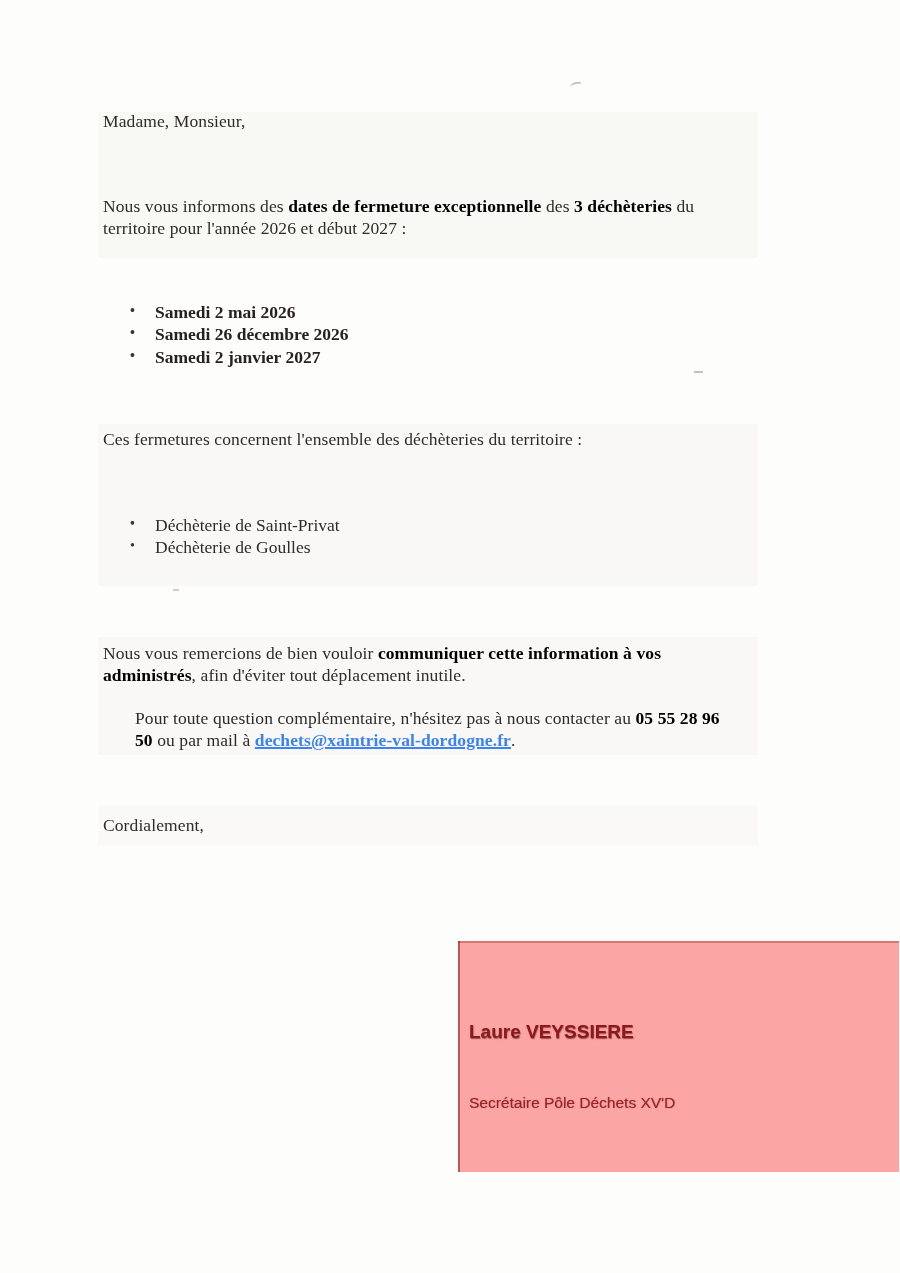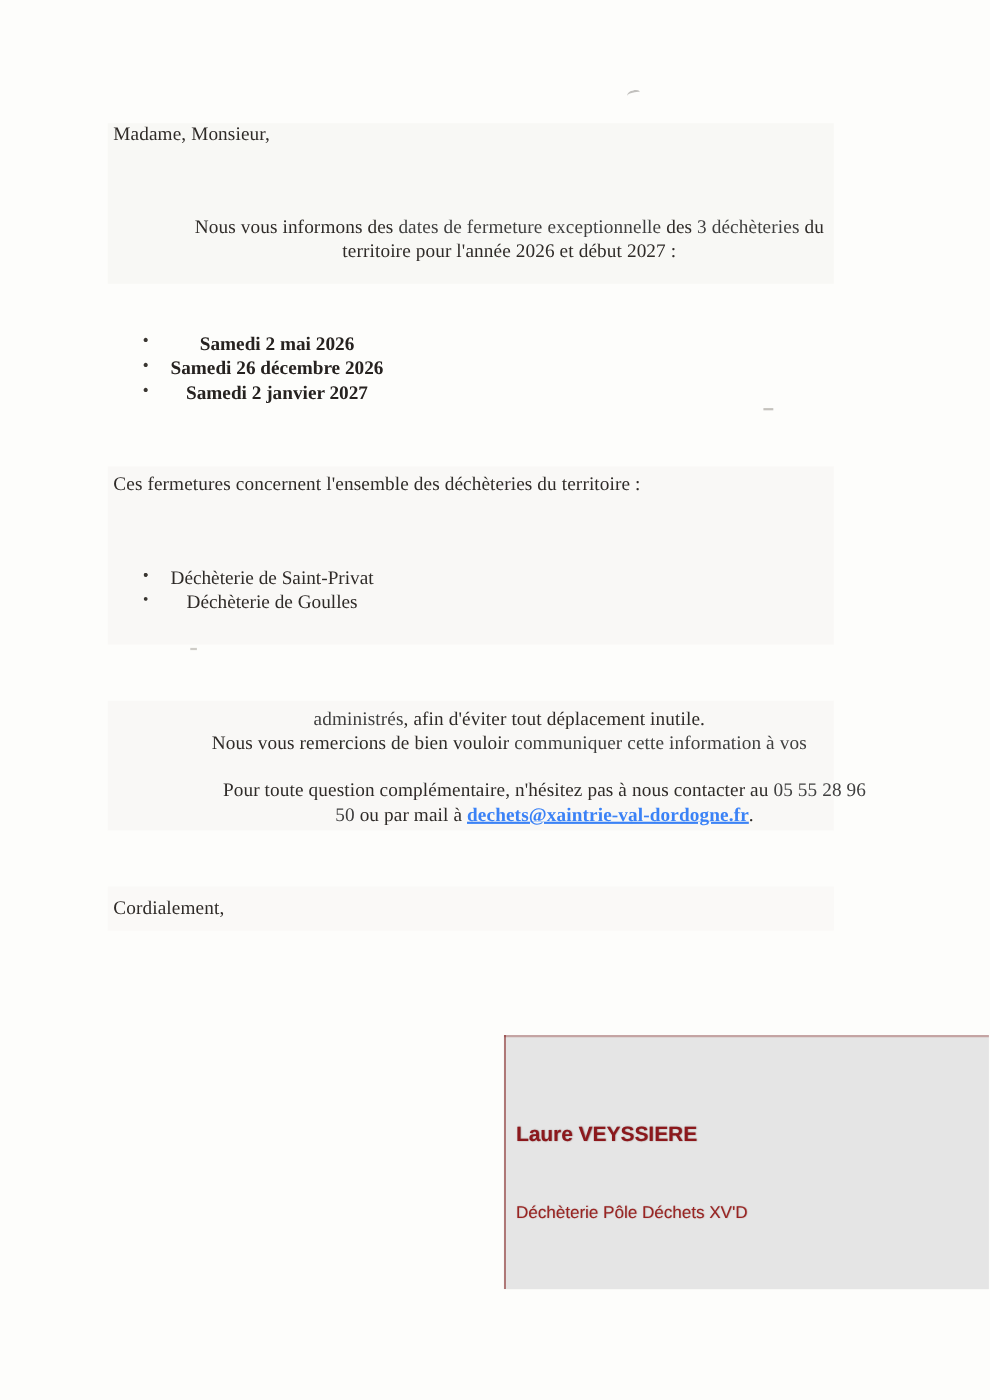--- a/index.html
+++ b/index.html
@@ -8,30 +8,29 @@
     font-family: "Liberation Serif", "DejaVu Serif", serif;
   }
   .page {
     position: relative;
     width: 900px;
     height: 1273px;
     margin: 0 auto;
     background: #fdfdfb;
     overflow: hidden;
     color: #2f2b28;
-    text-align: center;
   }
   .txt {
     position: absolute;
     font-size: 17.5px;
     line-height: 22.4px;
     letter-spacing: 0.1px;
   }
   .line { display: block; white-space: nowrap; }
-  .b { font-weight: normal; color: #404040; }
+  .b { font-weight: bold; color: #000000; }
   .list {
     position: absolute;
     margin: 0;
     padding: 0;
     list-style: none;
   }
   .list li {
     position: relative;
     padding-left: 26px;
     font-size: 17.5px;
@@ -52,21 +51,21 @@
     text-decoration: underline;
     text-decoration-thickness: 1.5px;
     cursor: pointer;
   }
   .sig-block {
     position: absolute;
     left: 458px;
     top: 941px;
     width: 441px;
     height: 231px;
-    background: #e5e5e5;
+    background: #fca5a5;
     box-shadow: inset 2px 0 0 rgba(120, 12, 10, 0.5), inset 0 2px 0 rgba(120, 12, 10, 0.3);
   }
   .sig-name {
     position: absolute;
     left: 11px;
     top: 80px;
     font-family: "Liberation Sans", sans-serif;
     font-weight: bold;
     font-size: 19px;
     color: #8c181c;
@@ -125,29 +124,29 @@
 
   <div class="txt" style="left:103px; top:428px;">Ces fermetures concernent l'ensemble des déchèteries du territoire :</div>
 
   <ul class="list sites" style="left:129px; top:514px;">
     <li><span class="bullet">•</span></li>
     <li><span class="bullet">•</span><span>Déchèterie de Saint-Privat</span></li>
     <li><span class="bullet">•</span><span>Déchèterie de Goulles</span></li>
   </ul>
 
   <div class="txt" style="left:103px; top:642px; width:720px;">
+    <span class="line"><span>Nous vous remercions de bien vouloir </span><span class="b">communiquer cette information à vos</span></span>
     <span class="line"><span class="b">administrés</span><span>, afin d'éviter tout déplacement inutile.</span></span>
-    <span class="line"><span>Nous vous remercions de bien vouloir </span><span class="b">communiquer cette information à vos</span></span>
   </div>
 
   <div class="txt" style="left:103px; top:707px; width:720px;margin-left:32px;">
     <span class="line"><span>Pour toute question complémentaire, n'hésitez pas à nous contacter au </span><span class="b">05 55 28 96</span></span>
     <span class="line"><span class="b">50</span><span> ou par mail à </span><a class="email-link">dechets@xaintrie-val-dordogne.fr</a><span>.</span></span>
   </div>
 
   <div class="txt" style="left:103px; top:814px;">Cordialement,</div>
 
   <div class="sig-block">
     <div class="sig-name">Laure VEYSSIERE</div>
-    <div class="sig-title">Déchèterie Pôle Déchets XV'D</div>
+    <div class="sig-title">Secrétaire Pôle Déchets XV'D</div>
   </div>
 
 </div>
 
 </body></html>

